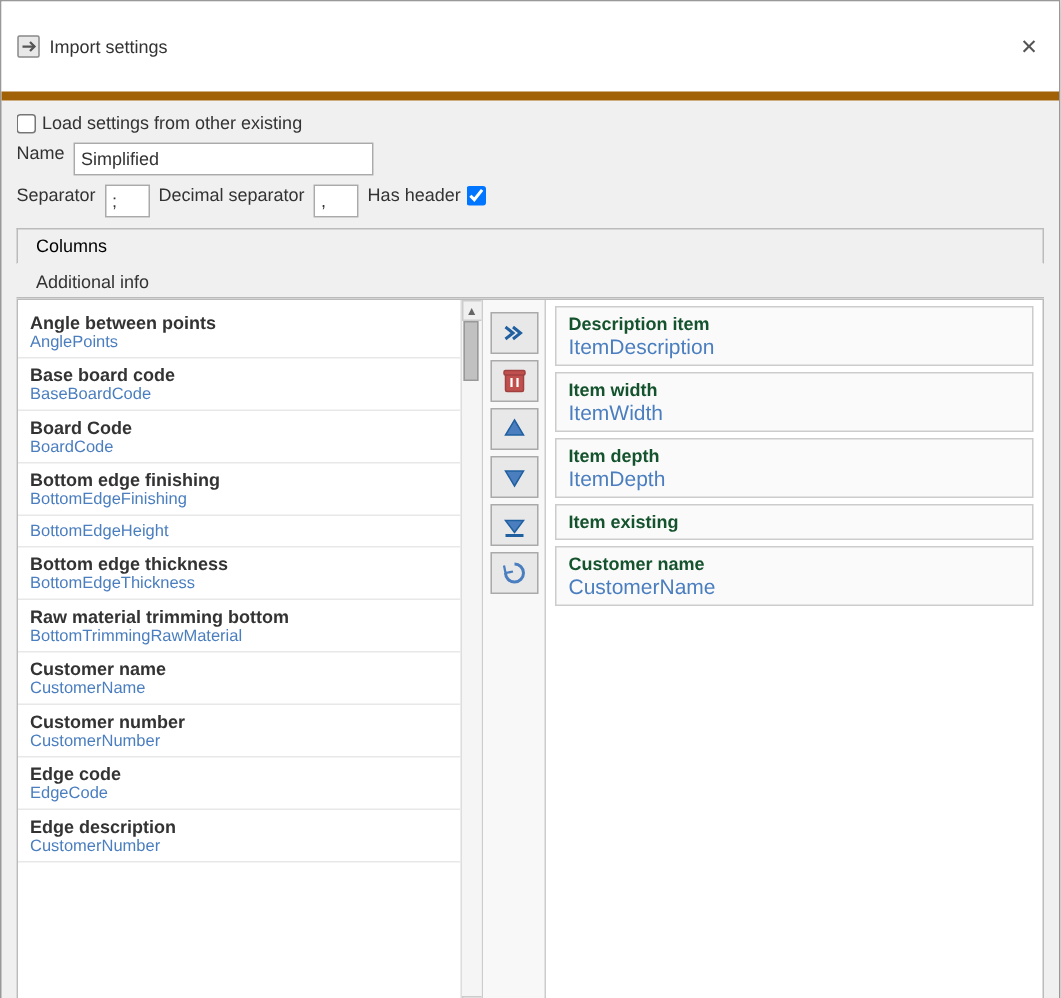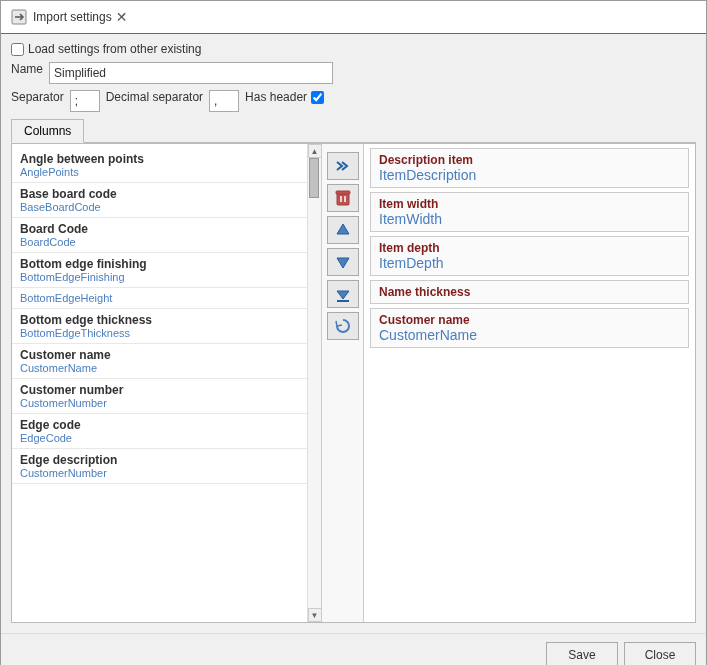--- a/index.html
+++ b/index.html
@@ -13,25 +13,25 @@
       min-height: 100vh;
     }
     .dialog {
       width: 707px;
       background: #f0f0f0;
       border: 1px solid #999;
       box-shadow: 2px 2px 8px rgba(0,0,0,0.3);
     }
     .title-bar {
       background: #fff;
-      border-bottom: 1px solid #a16207;
-      padding: 6px 10px;
-      display: flex;
-      align-items: center;
-      justify-content: flex-start;
+      border-bottom: 6px solid #a16207;
+      padding: 20px 10px;
+      display: flex;
+      align-items: center;
+      justify-content: space-between;
     }
     .title-bar-left {
       display: flex;
       align-items: center;
       gap: 6px;
     }
     .title-icon {
       width: 16px;
       height: 16px;
     }
@@ -77,33 +77,34 @@
     }
     .text-input {
       height: 22px;
       border: 1px solid #aaa;
       background: white;
       padding: 0 4px;
       font-size: 12px;
       color: #333;
     }
     .name-input {
-      width: 284px;
+      width: 200px;
     }
     .sep-input {
       width: 30px;
     }
     .dec-input {
       width: 30px;
     }
     
     .tabs {
       display: flex;
       border-bottom: 1px solid #bbb;
       margin-bottom: 0;
+      flex-direction: column;
     }
     .tab {
       padding: 4px 12px;
       font-size: 12px;
       color: #333;
       cursor: pointer;
       border: 1px solid transparent;
       border-bottom: none;
       background: transparent;
       position: relative;
@@ -222,21 +223,21 @@
       overflow-y: auto;
     }
     .right-item {
       border: 1px solid #ccc;
       margin-bottom: 4px;
       padding: 4px 8px;
       background: #fafafa;
     }
     .right-item-name {
       font-weight: bold;
-      color: #7f1d1d;
+      color: #14532d;
       font-size: 12px;
     }
     .right-item-code {
       color: #4a7ebf;
       font-size: 14px;
     }
     
     .dialog-footer {
       display: flex;
       justify-content: flex-end;
@@ -293,20 +294,21 @@
       <label>Decimal separator</label>
       <input type="text" class="text-input dec-input" value="," style="">
       <label class="checkbox-label">
         <span>Has header</span>
         <input type="checkbox" checked="" style="">
       </label>
     </div>
 
     <div class="tabs">
       <div class="tab active">Columns</div>
+      <div class="tab">Additional info</div>
     </div>
 
     <div class="content-area">
 
       <div class="left-panel">
         <div class="left-list">
 
         <div class="list-item">
               <div class="list-item-name">Angle between points</div>
               <div class="list-item-code">AnglePoints</div>
@@ -322,20 +324,24 @@
             <div class="list-item">
               <div class="list-item-name">Bottom edge finishing</div>
               <div class="list-item-code">BottomEdgeFinishing</div>
             </div>
             <div class="list-item">
               <div class="list-item-code">BottomEdgeHeight</div>
             </div>
             <div class="list-item">
               <div class="list-item-name">Bottom edge thickness</div>
               <div class="list-item-code">BottomEdgeThickness</div>
+            </div>
+            <div class="list-item">
+              <div class="list-item-name">Raw material trimming bottom</div>
+              <div class="list-item-code">BottomTrimmingRawMaterial</div>
             </div>
             <div class="list-item">
               <div class="list-item-name">Customer name</div>
               <div class="list-item-code">CustomerName</div>
             </div>
             <div class="list-item">
               <div class="list-item-name">Customer number</div>
               <div class="list-item-code">CustomerNumber</div>
             </div>
             <div class="list-item">
@@ -404,21 +410,21 @@
           </div>
           <div class="right-item">
             <div class="right-item-name">Item width</div>
             <div class="right-item-code">ItemWidth</div>
           </div>
           <div class="right-item">
             <div class="right-item-name">Item depth</div>
             <div class="right-item-code">ItemDepth</div>
           </div>
           <div class="right-item">
-            <div class="right-item-name">Name thickness</div>
+            <div class="right-item-name">Item existing</div>
           </div>
           <div class="right-item">
             <div class="right-item-name">Customer name</div>
             <div class="right-item-code">CustomerName</div>
           </div>
         </div>
     </div>
   </div>
 
   <div class="dialog-footer">

